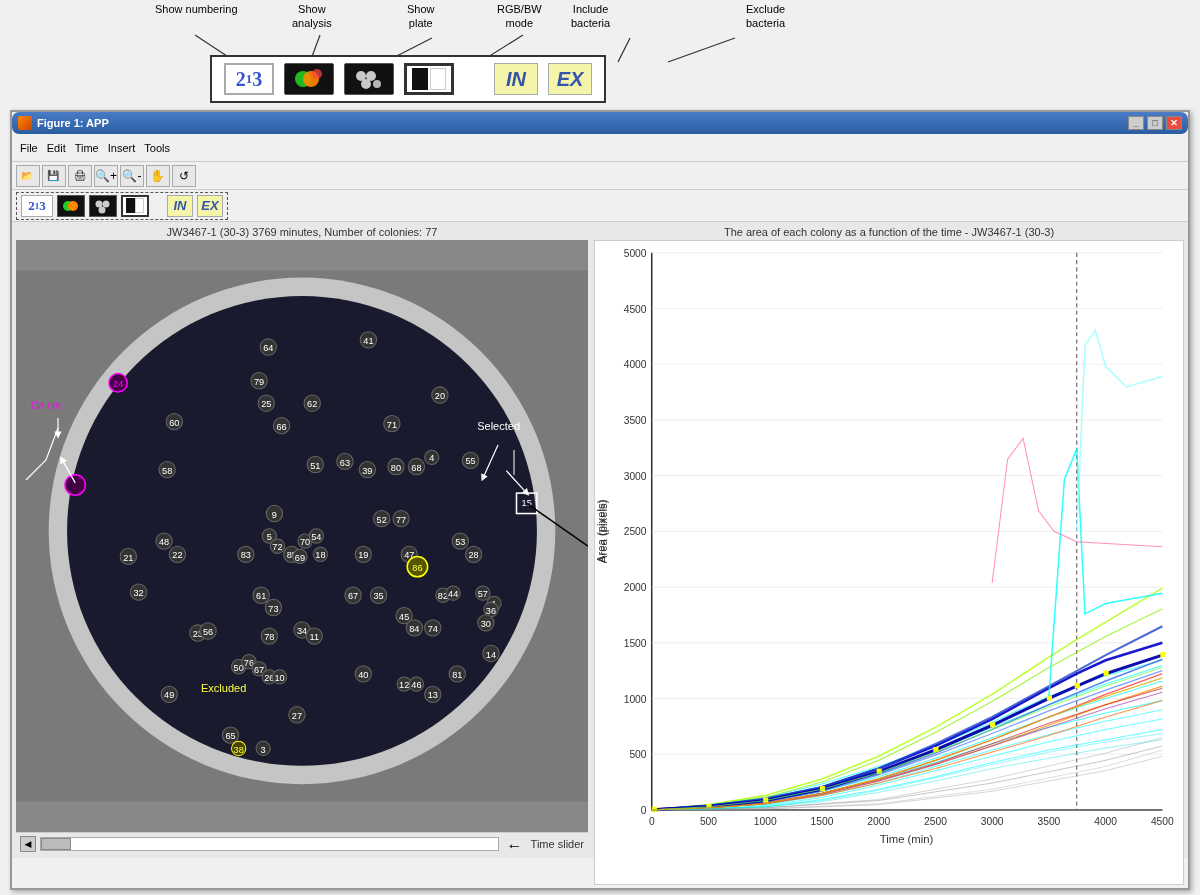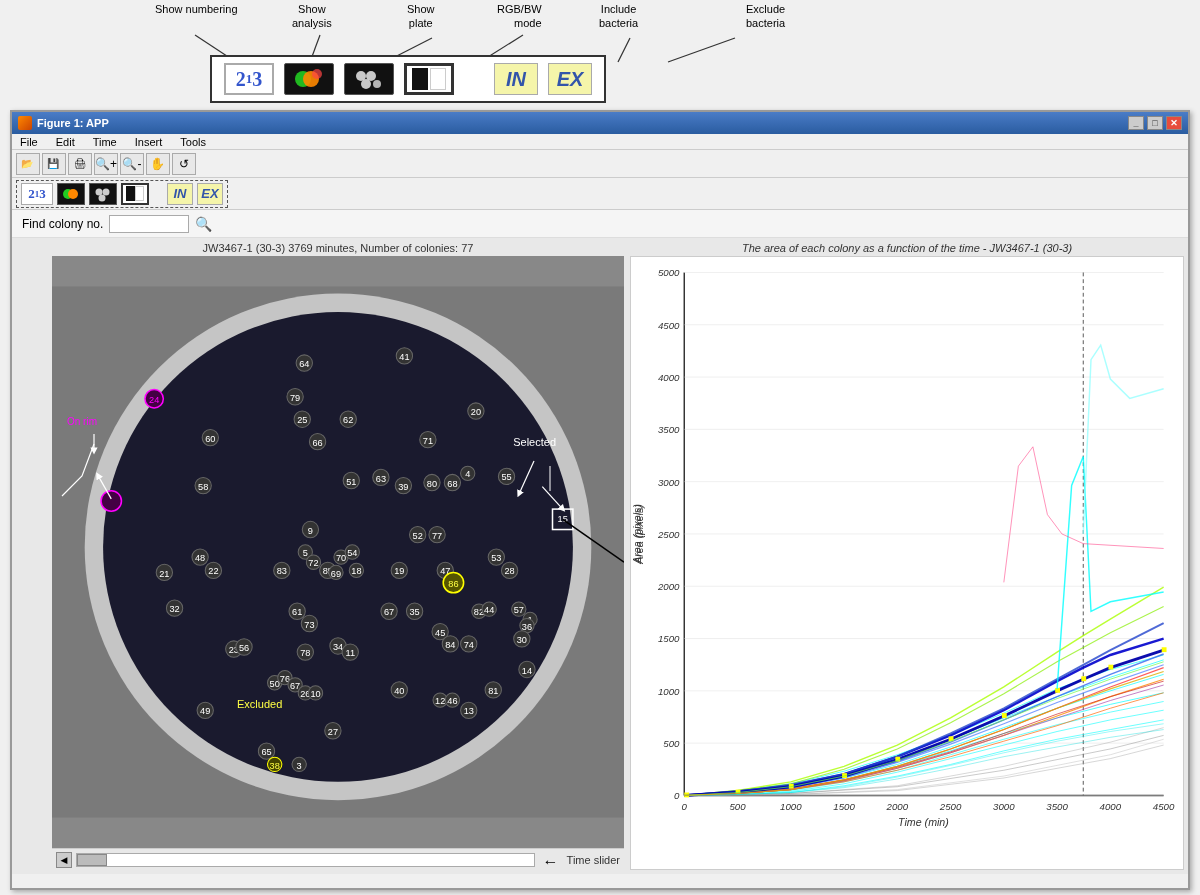--- a/index.html
+++ b/index.html
@@ -39,20 +39,21 @@
     .title-bar {
       background: linear-gradient(to bottom, #4a7cc7, #2a5ca0);
       color: white;
       height: 22px;
       display: flex;
       align-items: center;
       justify-content: space-between;
       padding: 0 6px;
       font-size: 11px;
       font-weight: bold;
+      border-radius: 7px;
     }
     .title-bar-controls {
       display: flex;
       gap: 3px;
     }
     .title-btn {
       width: 16px;
       height: 14px;
       background: #ccc;
       border: 1px solid #888;
@@ -61,27 +62,27 @@
       align-items: center;
       justify-content: center;
       cursor: pointer;
       color: #333;
     }
     .title-btn.close { background: #e74c3c; color: white; }
 
     
     .menu-bar {
       background: #f0f0f0;
-      height: 16px;
+      height: 28px;
       display: flex;
       align-items: center;
       padding: 0 4px;
       border-bottom: 1px solid #ccc;
       font-size: 11px;
-      gap: 10px;
+      gap: 1px;
     }
     .menu-item { cursor: pointer; padding: 0 4px; }
 
     
     .toolbar1 {
       background: #f0f0f0;
       height: 28px;
       display: flex;
       align-items: center;
       padding: 0 4px;
@@ -138,21 +139,20 @@
     }
 
     
     .left-panel {
       width: 580px;
       flex-shrink: 0;
       display: flex;
       flex-direction: column;
       padding: 4px;
       background: #e8e8e8;
-      margin-left: 36px;
     }
     .plate-title {
       font-size: 11px;
       text-align: center;
       margin-bottom: 2px;
       color: #333;
     }
     .plate-container {
       flex: 1;
       background: #888;
@@ -160,21 +160,20 @@
       overflow: hidden;
     }
 
     
     .right-panel {
       flex: 1;
       display: flex;
       flex-direction: column;
       padding: 4px 4px 4px 2px;
       background: #e8e8e8;
-      font-style: italic;
     }
     .graph-title {
       font-size: 11px;
       text-align: center;
       margin-bottom: 2px;
       color: #333;
     }
     .graph-container {
       flex: 1;
       background: white;
@@ -253,22 +252,22 @@
     }
   </style>
 </head>
 <body>
 
 <div class="annotations-area">
   <span class="annotation-label" style="left:155px;top:2px;">Show
 numbering</span>
   <span class="annotation-label" style="left:292px;top:2px;">Show<br>analysis</span>
   <span class="annotation-label" style="left:407px;top:2px;">Show<br>plate</span>
-  <span class="annotation-label" style="left:497px;top:2px;text-align:right;">RGB/BW<br>mode</span>
-  <span class="annotation-label" style="left:599px;top:2px;">Include<br>bacteria</span>
+  <span class="annotation-label" style="left:497px;top:2px;">RGB/BW<br>mode</span>
+  <span class="annotation-label" style="left:571px;top:2px;">Include<br>bacteria</span>
   <span class="annotation-label" style="left:707px;top:2px;margin-left:39px;">Exclude<br>bacteria</span>
 
   <div style="position:absolute;left:210px;top:55px;background:white;border:2.5px solid #333;padding:6px 12px;display:flex;align-items:center;gap:10px;z-index:10;">
 
     <div style="border:2px solid #aaa;width:50px;height:32px;display:flex;align-items:center;justify-content:center;background:white;cursor:pointer;">
       <span style="font-size:20px;font-weight:bold;color:#3355cc;font-family:'Times New Roman',serif;">2</span>
       <span style="font-size:13px;font-weight:bold;color:#3355cc;font-family:'Times New Roman',serif;vertical-align:super;">1</span>
       <span style="font-size:20px;font-weight:bold;color:#3355cc;font-family:'Times New Roman',serif;">3</span>
     </div>
 
@@ -382,25 +381,20 @@
 
         <div style="width:10px;"></div>
 
         <div style="width:26px;height:22px;background:#f5f5aa;border:1px solid #aaa;display:flex;align-items:center;justify-content:center;cursor:pointer;font-size:13px;font-weight:bold;color:#3355aa;font-style:italic;">IN</div>
 
         <div style="width:26px;height:22px;background:#f5f5aa;border:1px solid #aaa;display:flex;align-items:center;justify-content:center;cursor:pointer;font-size:13px;font-weight:bold;color:#3355aa;font-style:italic;">EX</div>
       </div>
     </div>
   </div>
 
-  <div class="find-row">
-    <span>Find colony no.</span>
-    <input class="find-input" type="text" style="">
-    <span style="font-size:14px;cursor:pointer;color:#2255aa;">🔍</span>
-  </div>
 
   <div class="content-area">
 
     <div class="left-panel">
       <div class="plate-title">JW3467-1 (30-3)  3769 minutes, Number of colonies:  77</div>
       <div class="plate-container">
         
         <span style="position:absolute;color:magenta;font-size:10px;left:15px;top:160px;z-index:5;">On rim</span>
         
         <svg style="position:absolute;top:0;left:0;width:100%;height:100%;pointer-events:none;z-index:4;">

